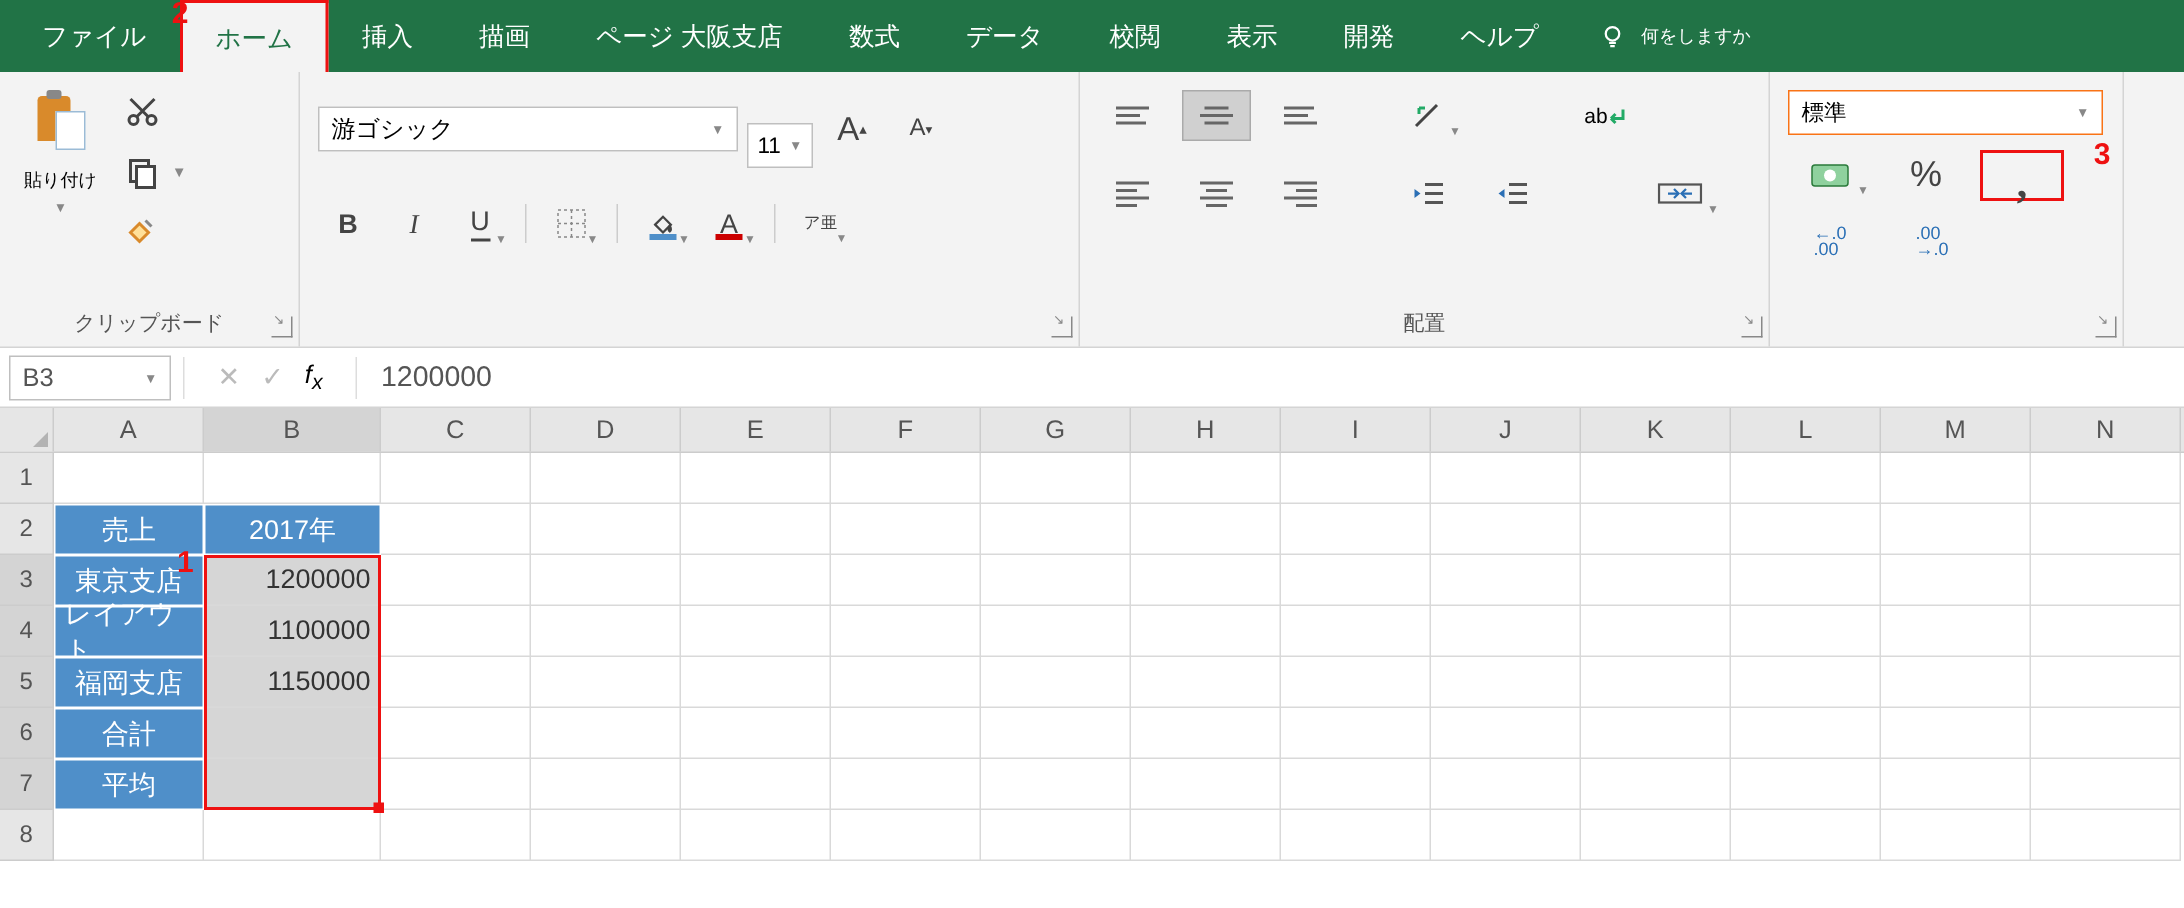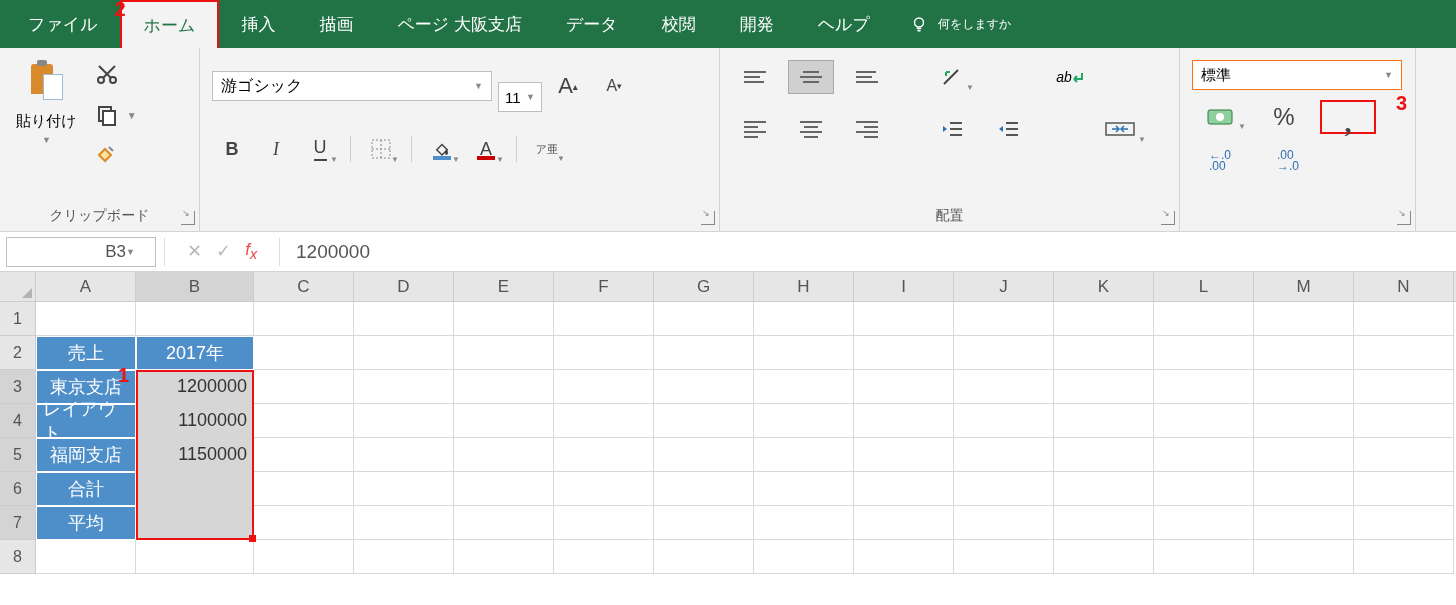--- a/index.html
+++ b/index.html
@@ -41,40 +41,40 @@
   .fbtn { width: 40px; height: 34px; display: flex; align-items: center; justify-content: center; color: #444; font-size: 18px; position: relative; }
   .fbtn .ddc { position: absolute; right: 2px; bottom: 2px; font-size: 8px; color: #888; }
   .underline-bar { border-bottom: 2px solid #444; padding-bottom: 1px; }
   .color-bar { width: 18px; height: 4px; position: absolute; bottom: 6px; }
   .font-rows { display: flex; flex-direction: column; gap: 20px; padding-top: 6px; }
   .row2 { display: flex; align-items: center; gap: 4px; }
 
   
   .align-rows { display: flex; flex-direction: column; gap: 18px; padding-top: 6px; }
   .arow { display: flex; align-items: center; gap: 10px; }
-  .abtn { width: 46px; height: 34px; display: flex; align-items: center; justify-content: center; position: relative; font-style: italic; }
+  .abtn { width: 46px; height: 34px; display: flex; align-items: center; justify-content: center; position: relative; }
   .abtn.sel { background: #d0d0d0; border: 1px solid #aaa; }
   .abtn .ddc { position: absolute; right: 2px; bottom: 2px; font-size: 8px; color: #888; }
   .align-lines { display: flex; flex-direction: column; gap: 3px; }
   .align-lines span { display: block; height: 2px; background: #666; }
 
   
   .num-rows { display: flex; flex-direction: column; gap: 10px; padding-top: 6px; width: 210px; }
   .numfmt { height: 30px; border: 1px solid #f97316; background: #fff; display: flex; align-items: center; padding: 0 8px; font-size: 15px; justify-content: space-between; }
   .nrow { display: flex; align-items: center; gap: 8px; }
   .nbtn { width: 56px; height: 34px; display: flex; align-items: center; justify-content: center; font-size: 20px; color: #444; position: relative; }
   .nbtn.highlight { border: 2px solid #e11; }
   .nbtn .ddc { position: absolute; right: 2px; bottom: 3px; font-size: 8px; color: #888; }
   .dec { font-size: 12px; line-height: 11px; color: #2a6fb5; text-align: left; }
 
   
   .fbar { height: 40px; border-bottom: 1px solid #d4d4d4; display: flex; align-items: center; background: #fff; }
-  .namebox { width: 150px; height: 30px; border: 1px solid #bfbfbf; margin-left: 6px; display: flex; align-items: center; padding: 0 20px; font-size: 17px; color: #555; justify-content: flex-end; }
+  .namebox { width: 108px; height: 30px; border: 1px solid #bfbfbf; margin-left: 6px; display: flex; align-items: center; padding: 0 8px; font-size: 17px; color: #555; justify-content: space-between; }
   .fx-btns { display: flex; align-items: center; gap: 14px; padding: 0 14px; color: #bbb; font-size: 18px; }
-  .fx { font-style: italic; color: #ef4444; font-size: 17px; }
+  .fx { font-style: italic; color: #000000; font-size: 17px; }
   .fbar-sep { width: 1px; height: 28px; background: #ddd; margin: 0 8px; }
   .fval { font-size: 19px; color: #555; padding-left: 8px; }
 
   
   .grid { position: relative; }
   .colhdrs { display: flex; height: 30px; background: #e6e6e6; border-bottom: 1px solid #ccc; }
   .corner { width: 36px; border-right: 1px solid #ccc; background: #e6e6e6; position: relative; }
   .corner::after { content: ""; position: absolute; right: 3px; bottom: 3px; width: 0; height: 0; border-left: 10px solid transparent; border-bottom: 10px solid #b3b3b3; }
   .colh { width: 100px; border-right: 1px solid #ccc; display: flex; align-items: center; justify-content: center; font-size: 17px; color: #555; }
   .colh.selcol { background: #d4d4d4; }
@@ -111,24 +111,30 @@
   <div class="tab">
       <span>挿入</span>
     </div>
   <div class="tab">
       <span>描画</span>
     </div>
   <div class="tab">
       <span>ページ 大阪支店</span>
     </div>
   <div class="tab">
+      <span>数式</span>
+    </div>
+  <div class="tab">
       <span>データ</span>
     </div>
   <div class="tab">
       <span>校閲</span>
+    </div>
+  <div class="tab">
+      <span>表示</span>
     </div>
   <div class="tab">
       <span>開発</span>
     </div>
   <div class="tab">
       <span>ヘルプ</span>
     </div>
   <div class="tell">
     <svg class="bulb" viewBox="0 0 24 24" fill="none" stroke="#fff" stroke-width="2">
         <circle cx="12" cy="10" r="6"></circle>
@@ -140,21 +146,21 @@
 
 <div class="ribbon">
 
   <div class="group" style="width:200px;">
     <div class="group-body">
       <div class="clip-main">
         <div class="paste-icon">
           <div class="board"></div>
             <div class="sheet"></div>
         </div>
-        <div style="font-size:15px;">貼り付け</div>
+        <div style="font-size:12px;">貼り付け</div>
         <span class="carets">▼</span>
       </div>
       <div class="clip-side">
         <div class="cut-icon">
           <svg viewBox="0 0 24 24" fill="none" stroke="#444" stroke-width="2">
               <circle cx="6" cy="18" r="3"></circle>
               <circle cx="18" cy="18" r="3"></circle>
               <path d="M8 16L20 4M16 16L4 4"></path>
             </svg>
         </div>

